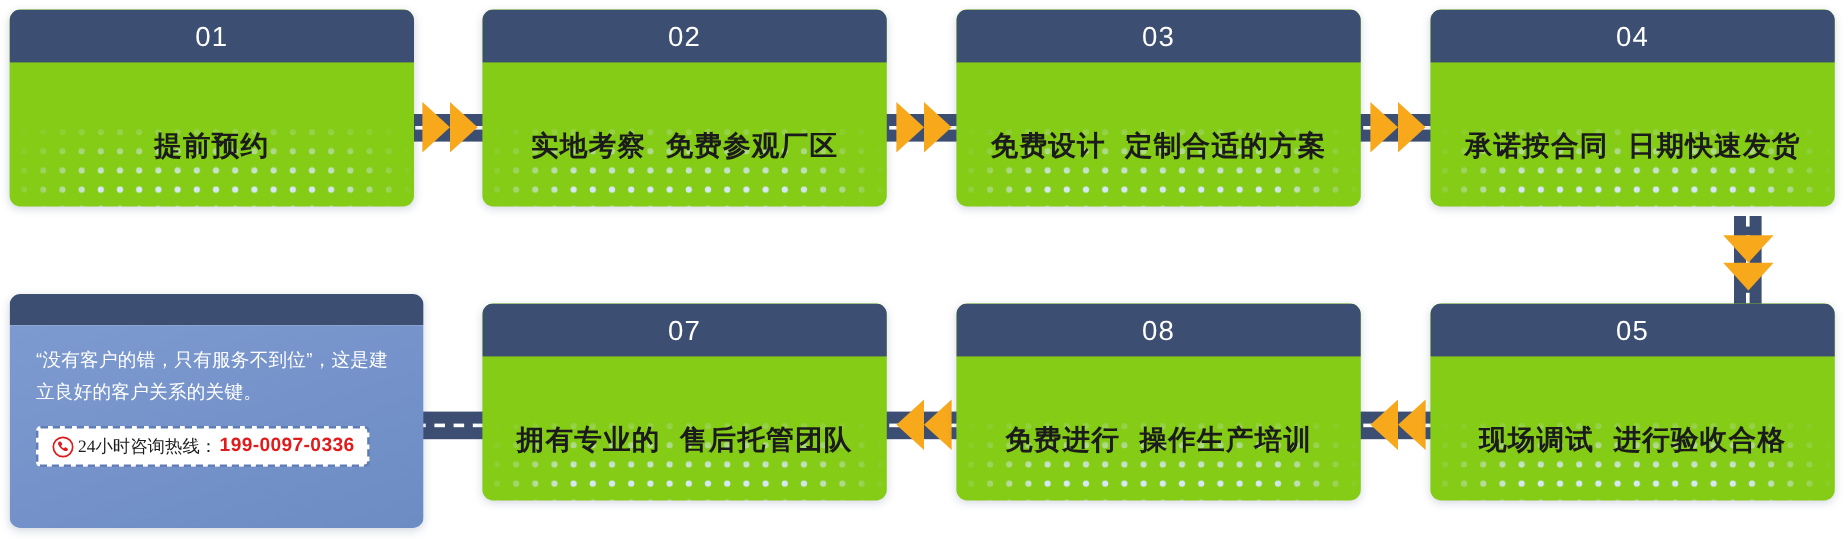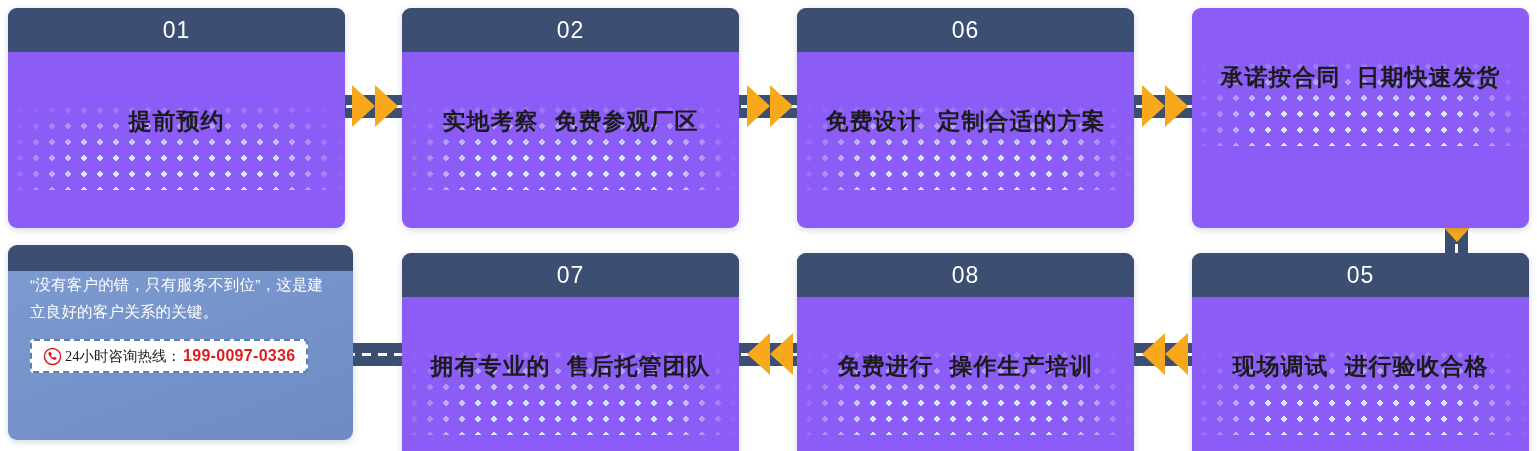--- a/index.html
+++ b/index.html
@@ -75,22 +75,22 @@
   .arrow.down {
     border-left: 21px solid transparent;
     border-right: 21px solid transparent;
     border-top: 23px solid #f7a81b;
   }
 
   
   .card {
     position: absolute;
     width: 337px;
-    height: 220px;
-    background: #8b5cf6;
+    height: 164px;
+    background: #84cc16;
     border-radius: 9px;
     box-shadow: 0 2px 7px rgba(60,80,120,0.22);
     overflow: hidden;
     z-index: 5;
   }
   .card-head {
     height: 44px;
     background: #3d4e73;
     color: #ffffff;
     display: flex;
@@ -147,21 +147,21 @@
     box-shadow: 0 2px 7px rgba(60,80,120,0.22);
     z-index: 5;
   }
   .info-head {
     height: 26px;
     background: #3d4e73;
   }
   .info-body {
     height: 169px;
     background: linear-gradient(160deg, #7d9ad0 0%, #6d8cc4 100%);
-    padding: 0 22px 0 22px;
+    padding: 16px 22px 0 22px;
     box-sizing: border-box;
   }
   .info-quote {
     color: #ffffff;
     font-size: 15.5px;
     line-height: 1.75;
     font-weight: 400;
     letter-spacing: 0.2px;
   }
   .phone-pill {
@@ -261,30 +261,33 @@
     </div>
     <div class="card-body">
       <div class="dots"></div>
       <div class="card-line">实地考察</div>
       <div class="card-line">免费参观厂区</div>
     </div>
   </div>
 
   <div class="card" style="left:797px; top:8px;">
     <div class="card-head">
-      <span>06</span>
+      <span>03</span>
     </div>
     <div class="card-body">
       <div class="dots"></div>
       <div class="card-line">免费设计</div>
       <div class="card-line">定制合适的方案</div>
     </div>
   </div>
 
   <div class="card" style="left:1192px; top:8px;">
+    <div class="card-head">
+      <span>04</span>
+    </div>
     <div class="card-body">
       <div class="dots"></div>
       <div class="card-line">承诺按合同</div>
       <div class="card-line">日期快速发货</div>
     </div>
   </div>
 
   <div class="info-card">
     <div class="info-head"></div>
     <div class="info-body">

